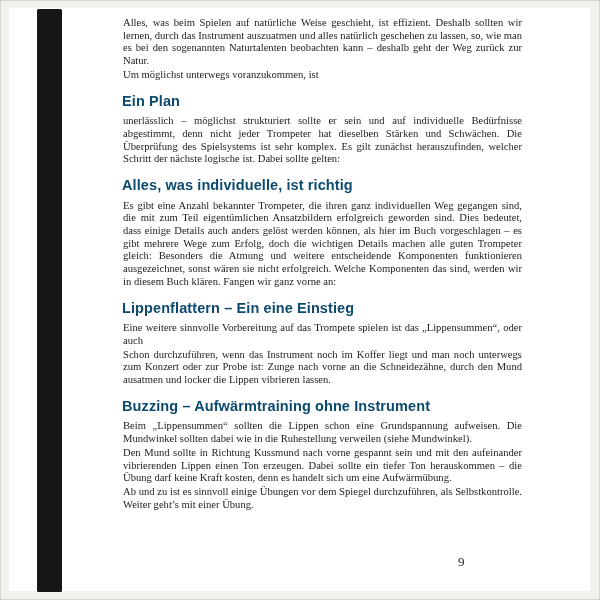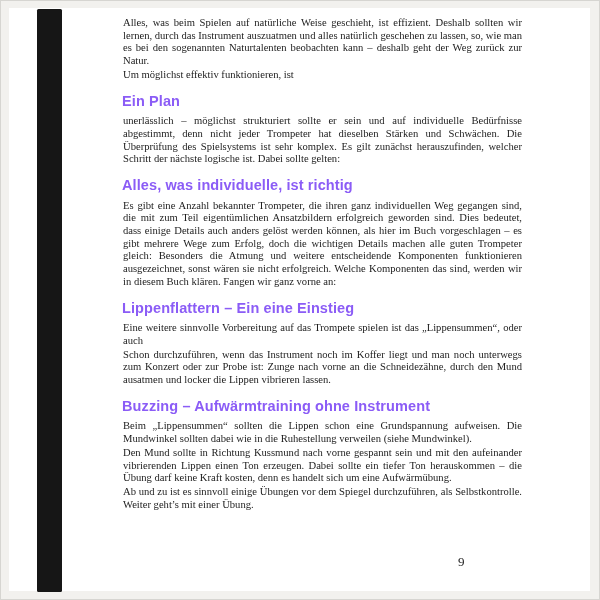--- a/index.html
+++ b/index.html
@@ -50,21 +50,21 @@
     -webkit-hyphens: auto;
   }
   .content p {
     margin: 1px;
   }
   .heading {
     font-family: "Liberation Sans", sans-serif;
     font-weight: bold;
     font-size: 14.5px;
     line-height: 1.15;
-    color: #8b5cf6;
+    color: #0c4a6e;
     margin: 11px 0 6px 0;
     text-align: left;
     letter-spacing: 0.1px;
   }
   .page-number {
     position: absolute;
     left: 457px;
     top: 553px;
     font-family: "Liberation Serif", serif;
     font-size: 13px;
@@ -73,21 +73,21 @@
 </style>
 </head>
 <body>
 
 <div class="scan">
   <div class="page"></div>
   <div class="spine"></div>
 
   <article class="content">
     <p>Alles, was beim Spielen auf natürliche Weise geschieht, ist effizient. Deshalb sollten wir lernen, durch das Instrument auszuatmen und alles natürlich geschehen zu lassen, so, wie man es bei den sogenannten Naturtalenten beobachten kann – deshalb geht der Weg zurück zur Natur.</p>
-    <p>Um möglichst effektiv funktionieren, ist</p>
+    <p>Um möglichst unterwegs voranzukommen, ist</p>
 
     <h2 class="heading">Ein Plan</h2>
     <p>unerlässlich – möglichst strukturiert sollte er sein und auf individuelle Bedürfnisse abgestimmt, denn nicht jeder Trompeter hat dieselben Stärken und Schwächen. Die Überprüfung des Spielsystems ist sehr komplex. Es gilt zunächst herauszufinden, welcher Schritt der nächste logische ist. Dabei sollte gelten:</p>
 
     <h2 class="heading">Alles, was individuelle, ist richtig</h2>
     <p>Es gibt eine Anzahl bekannter Trompeter, die ihren ganz individuellen Weg gegangen sind, die mit zum Teil eigentümlichen Ansatzbildern erfolgreich geworden sind. Dies bedeutet, dass einige Details auch anders gelöst werden können, als hier im Buch vorgeschlagen – es gibt mehrere Wege zum Erfolg, doch die wichtigen Details machen alle guten Trompeter gleich: Besonders die Atmung und weitere entscheidende Komponenten funktionieren ausgezeichnet, sonst wären sie nicht erfolgreich. Welche Komponenten das sind, werden wir in diesem Buch klären. Fangen wir ganz vorne an:</p>
 
     <h2 class="heading">Lippenflattern – Ein eine Einstieg</h2>
     <p>Eine weitere sinnvolle Vorbereitung auf das Trompete spielen ist das „Lippensummen“, oder auch</p>
     <p>Schon durchzuführen, wenn das Instrument noch im Koffer liegt und man noch unterwegs zum Konzert oder zur Probe ist: Zunge nach vorne an die Schneidezähne, durch den Mund ausatmen und locker die Lippen vibrieren lassen.</p>

